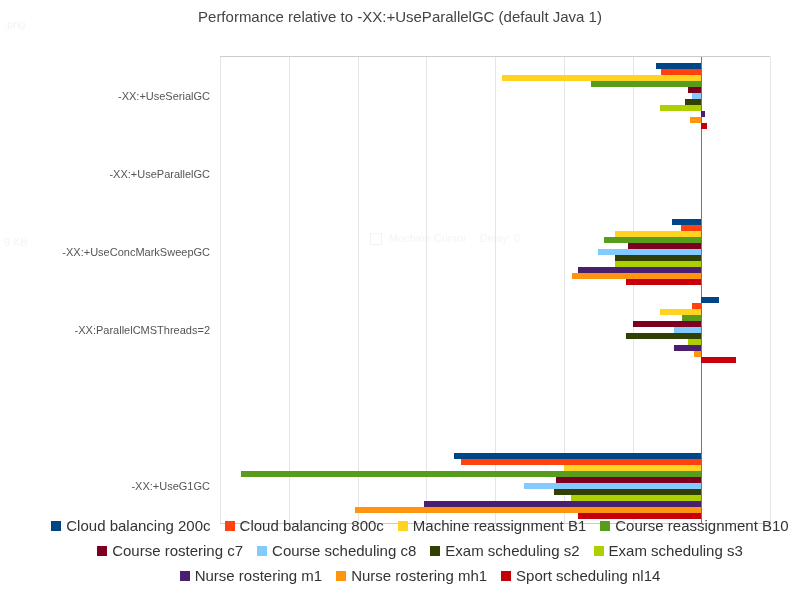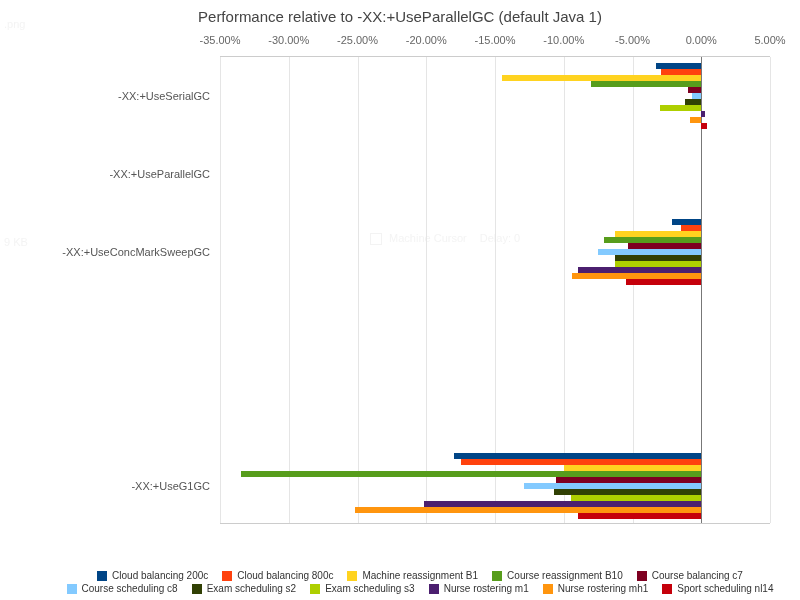--- a/index.html
+++ b/index.html
@@ -67,26 +67,26 @@
     transform: translateY(-50%);
   }
   .bar {
     position: absolute;
     height: 6px;
   }
   .legend {
     position: absolute;
     left: 50px;
     right: 10px;
-    bottom: 6px;
+    bottom: 16px;
     display: flex;
     flex-wrap: wrap;
     justify-content: center;
-    gap: 2px 14px;
-    font-size: 10px;
+    gap: 8px 14px;
+    font-size: 15px;
   }
   .legend-item {
     display: inline-flex;
     align-items: center;
     gap: 5px;
   }
   .swatch {
     width: 10px;
     height: 10px;
   }
@@ -122,31 +122,20 @@
   <div class="ghost" style="left:370px; top:232px;">
     <span class="ghost-check"></span>
     <span>Machine Cursor</span>
     <span style="margin-left:10px;">Delay:</span>
     <span>0</span>
   </div>
   <div class="overlay"></div>
 
   <div class="title">Performance relative to -XX:+UseParallelGC (default Java 1)</div>
 
-  <div class="axis-top" id="axis-top">
-      <div class="tick" style="left: 220px;">-35.00%</div>
-      <div class="tick" style="left: 288.75px;">-30.00%</div>
-      <div class="tick" style="left: 357.5px;">-25.00%</div>
-      <div class="tick" style="left: 426.25px;">-20.00%</div>
-      <div class="tick" style="left: 495px;">-15.00%</div>
-      <div class="tick" style="left: 563.75px;">-10.00%</div>
-      <div class="tick" style="left: 632.5px;">-5.00%</div>
-      <div class="tick" style="left: 701.25px;">0.00%</div>
-      <div class="tick" style="left: 770px;">5.00%</div>
-    </div>
 
   <div class="plot" id="plot">
       <div class="grid" style="left: 0px;"></div>
       <div class="grid" style="left: 68.75px;"></div>
       <div class="grid" style="left: 137.5px;"></div>
       <div class="grid" style="left: 206.25px;"></div>
       <div class="grid" style="left: 275px;"></div>
       <div class="grid" style="left: 343.75px;"></div>
       <div class="grid" style="left: 412.5px;"></div>
       <div class="grid zero" style="left: 481.25px;"></div>
@@ -186,20 +175,34 @@
         <div class="bar" style="top: 18px; background: rgb(255, 211, 32); left: 481.25px; width: 0px;"></div>
         <div class="bar" style="top: 24px; background: rgb(87, 157, 28); left: 481.25px; width: 0px;"></div>
         <div class="bar" style="top: 30px; background: rgb(126, 0, 33); left: 481.25px; width: 0px;"></div>
         <div class="bar" style="top: 36px; background: rgb(131, 202, 255); left: 481.25px; width: 0px;"></div>
         <div class="bar" style="top: 42px; background: rgb(49, 64, 4); left: 481.25px; width: 0px;"></div>
         <div class="bar" style="top: 48px; background: rgb(174, 207, 0); left: 481.25px; width: 0px;"></div>
         <div class="bar" style="top: 54px; background: rgb(75, 31, 111); left: 481.25px; width: 0px;"></div>
         <div class="bar" style="top: 60px; background: rgb(255, 149, 14); left: 481.25px; width: 0px;"></div>
         <div class="bar" style="top: 66px; background: rgb(197, 0, 11); left: 481.25px; width: 0px;"></div>
       </div>
+      <div class="cat-group" style="top: 234px; height: 78px;">
+        <div class="cat-label" style="top: 39px;">-XX:ParallelCMSThreads=2</div>
+        <div class="bar" style="top: 6px; background: rgb(0, 69, 134); left: 481.25px; width: 17.875px;"></div>
+        <div class="bar" style="top: 12px; background: rgb(255, 66, 14); left: 471.625px; width: 9.625px;"></div>
+        <div class="bar" style="top: 18px; background: rgb(255, 211, 32); left: 440px; width: 41.25px;"></div>
+        <div class="bar" style="top: 24px; background: rgb(87, 157, 28); left: 462px; width: 19.25px;"></div>
+        <div class="bar" style="top: 30px; background: rgb(126, 0, 33); left: 412.5px; width: 68.75px;"></div>
+        <div class="bar" style="top: 36px; background: rgb(131, 202, 255); left: 453.75px; width: 27.5px;"></div>
+        <div class="bar" style="top: 42px; background: rgb(49, 64, 4); left: 405.625px; width: 75.625px;"></div>
+        <div class="bar" style="top: 48px; background: rgb(174, 207, 0); left: 467.5px; width: 13.75px;"></div>
+        <div class="bar" style="top: 54px; background: rgb(75, 31, 111); left: 453.75px; width: 27.5px;"></div>
+        <div class="bar" style="top: 60px; background: rgb(255, 149, 14); left: 474.375px; width: 6.875px;"></div>
+        <div class="bar" style="top: 66px; background: rgb(197, 0, 11); left: 481.25px; width: 34.375px;"></div>
+      </div>
       <div class="cat-group" style="top: 390px; height: 78px;">
         <div class="cat-label" style="top: 39px;">-XX:+UseG1GC</div>
         <div class="bar" style="top: 6px; background: rgb(0, 69, 134); left: 233.75px; width: 247.5px;"></div>
         <div class="bar" style="top: 12px; background: rgb(255, 66, 14); left: 240.625px; width: 240.625px;"></div>
         <div class="bar" style="top: 18px; background: rgb(255, 211, 32); left: 343.75px; width: 137.5px;"></div>
         <div class="bar" style="top: 24px; background: rgb(87, 157, 28); left: 20.625px; width: 460.625px;"></div>
         <div class="bar" style="top: 30px; background: rgb(126, 0, 33); left: 335.5px; width: 145.75px;"></div>
         <div class="bar" style="top: 36px; background: rgb(131, 202, 255); left: 303.875px; width: 177.375px;"></div>
         <div class="bar" style="top: 42px; background: rgb(49, 64, 4); left: 334.125px; width: 147.125px;"></div>
         <div class="bar" style="top: 48px; background: rgb(174, 207, 0); left: 350.625px; width: 130.625px;"></div>
@@ -221,21 +224,21 @@
       <div class="legend-item">
         <span class="swatch" style="background: rgb(255, 211, 32);"></span>
         <span>Machine reassignment B1</span>
       </div>
       <div class="legend-item">
         <span class="swatch" style="background: rgb(87, 157, 28);"></span>
         <span>Course reassignment B10</span>
       </div>
       <div class="legend-item">
         <span class="swatch" style="background: rgb(126, 0, 33);"></span>
-        <span>Course balancing c7</span>
+        <span>Course rostering c7</span>
       </div>
       <div class="legend-item">
         <span class="swatch" style="background: rgb(131, 202, 255);"></span>
         <span>Course scheduling c8</span>
       </div>
       <div class="legend-item">
         <span class="swatch" style="background: rgb(49, 64, 4);"></span>
         <span>Exam scheduling s2</span>
       </div>
       <div class="legend-item">

